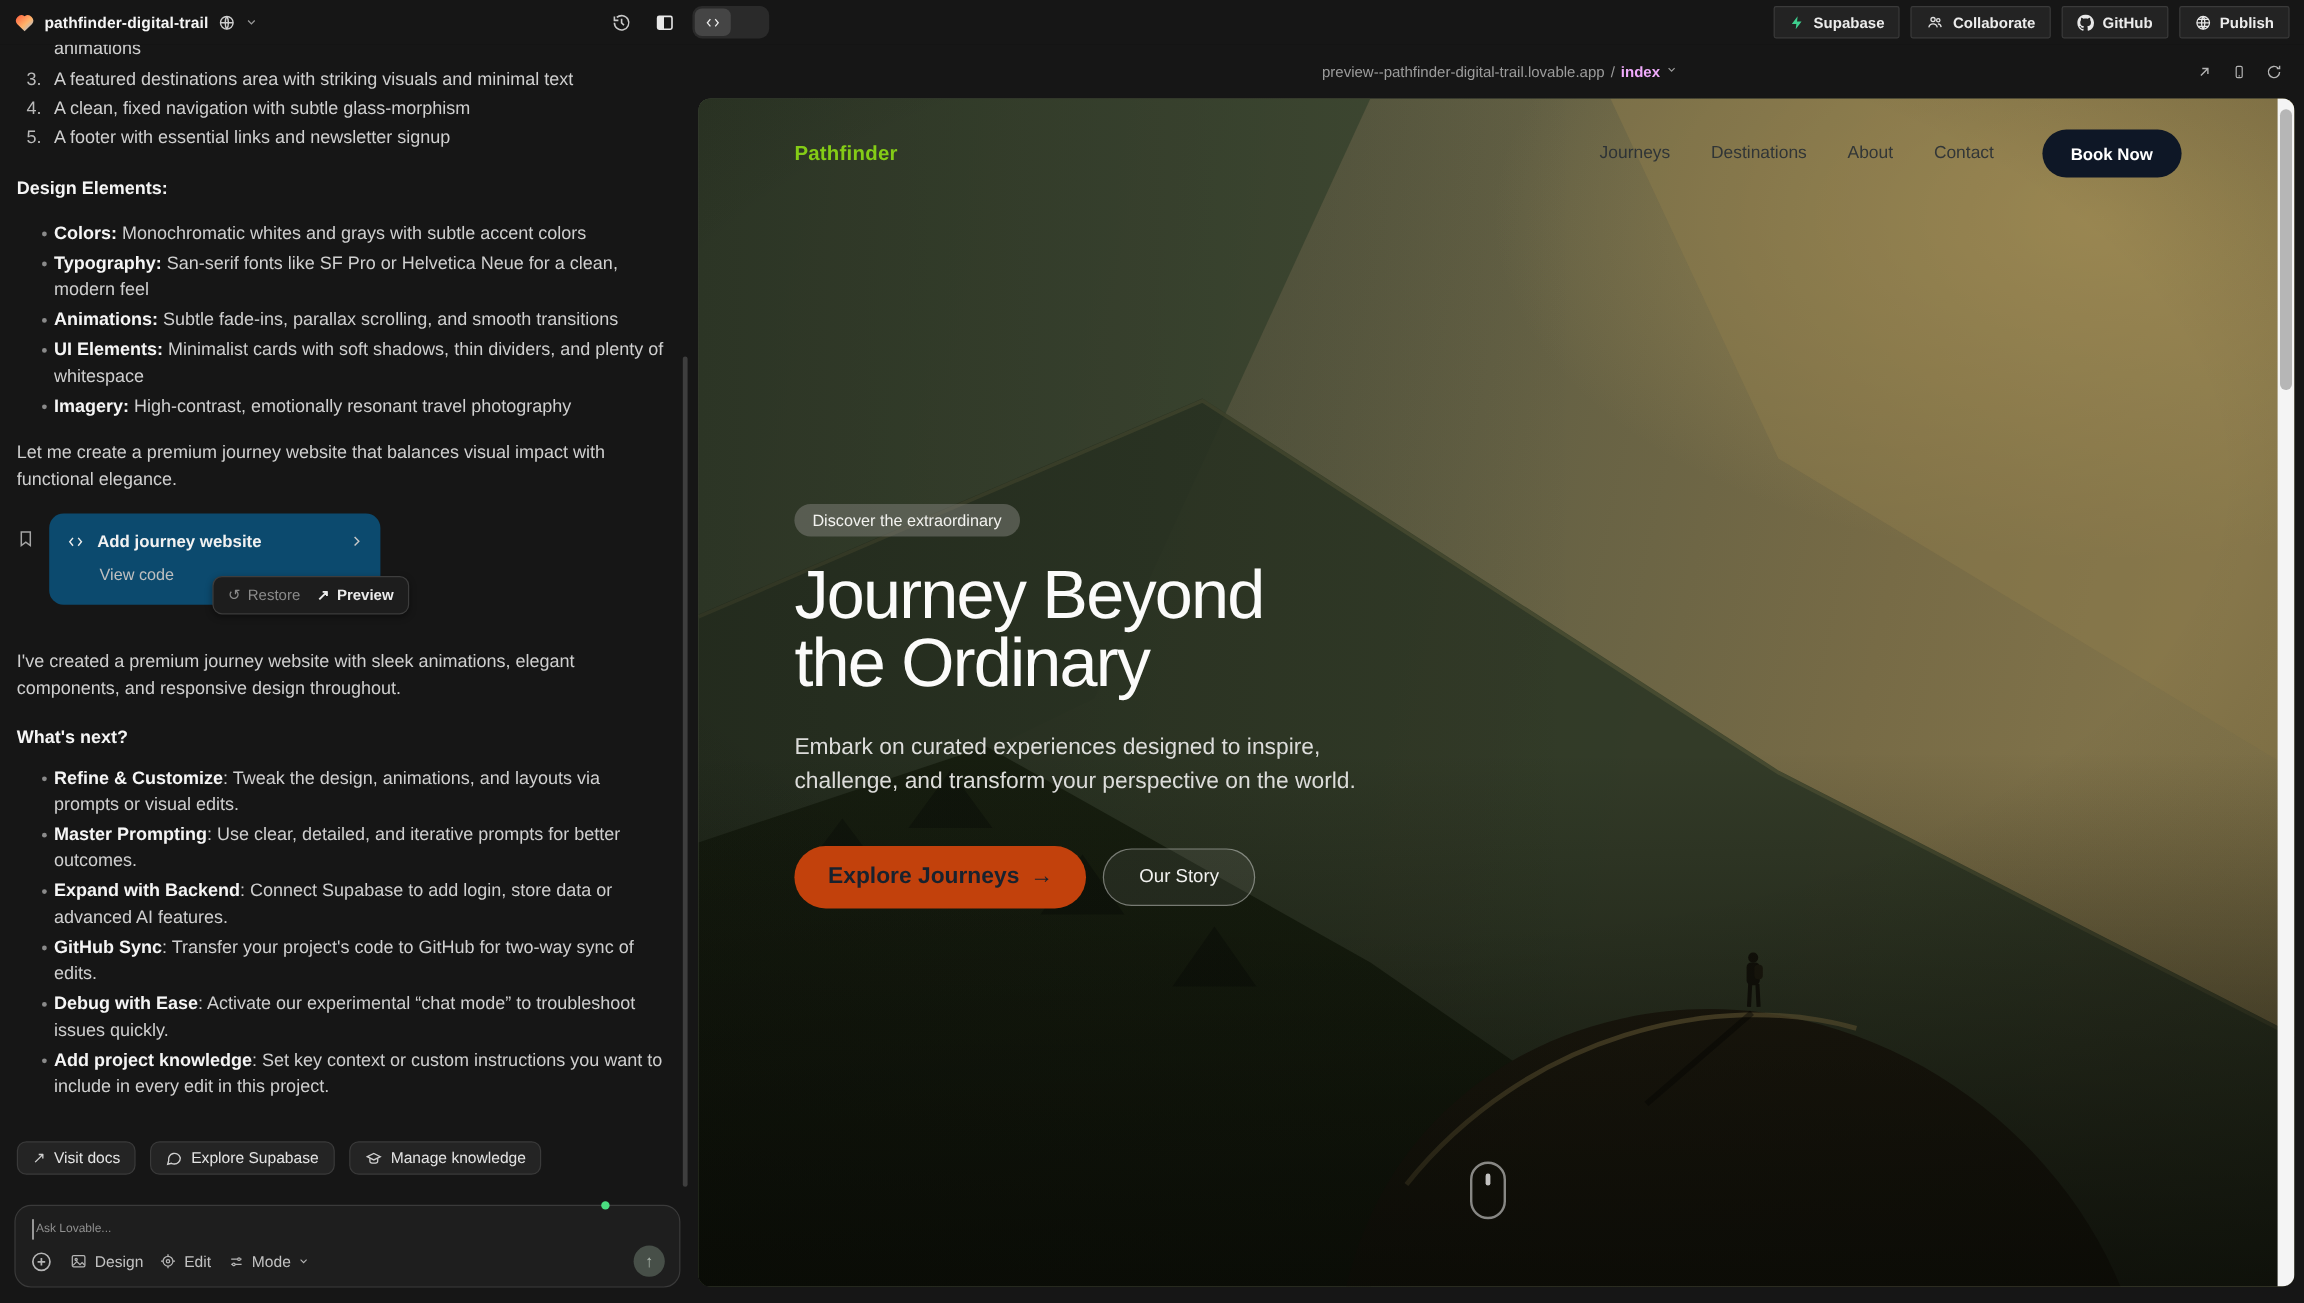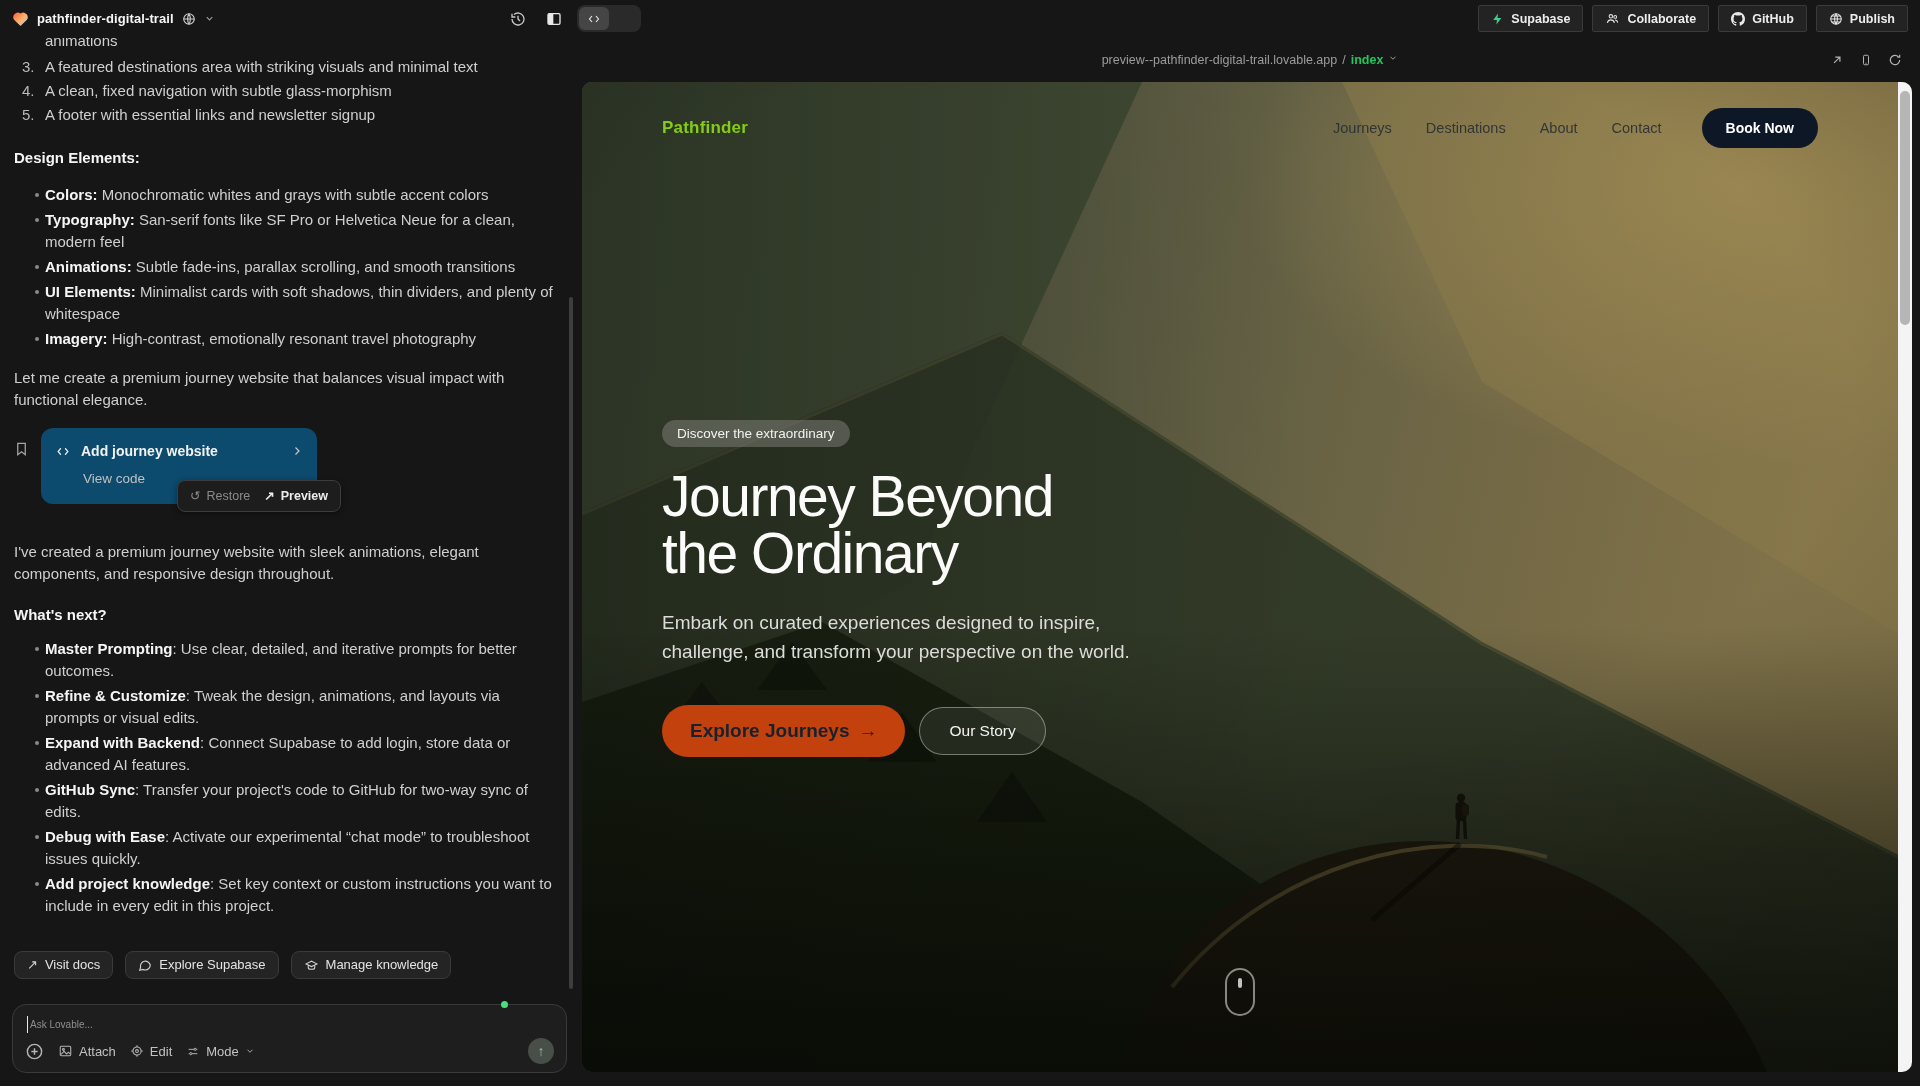--- a/index.html
+++ b/index.html
@@ -56,21 +56,21 @@
   .caret { width:1px; height:17px; background:#e8e8e8; margin-right:2px; }
   .comp-row { position:absolute; left:12px; right:12px; bottom:8px; display:flex; align-items:center; gap:14px; color:#c2c2c2; font-size:13px; }
   .comp-item { display:flex; align-items:center; gap:6px; }
   .send-btn { margin-left:auto; width:26px; height:26px; border-radius:50%; background:#474f48; display:flex; align-items:center; justify-content:center; color:#a9b3aa; font-size:14px; }
   .status-dot { position:absolute; top:-4px; right:58px; width:7px; height:7px; border-radius:50%; background:#4ade80; }
 
   
   .preview-panel { position:absolute; top:37px; left:580px; right:0; bottom:0; background:#161616; }
   .preview-header { height:45px; display:flex; align-items:center; justify-content:center; position:relative; color:#9c9c9c; font-size:12.5px; }
   .ph-url { display:flex; align-items:flex-start; gap:5px; }
-  .ph-page { color:#22c55e; font-weight:600; }
+  .ph-page { color:#f0abfc; font-weight:600; }
   .ph-icons { position:absolute; right:18px; top:0; height:45px; display:flex; align-items:center; gap:16px; color:#b3b3b3; }
 
   .site-frame { position:absolute; top:45px; left:2px; right:8px; bottom:14px; border-radius:10px; overflow:hidden; background:#3c4435; }
   .hero { position:absolute; inset:0;
     background:
       radial-gradient(820px 460px at 88% 10%, rgba(196,170,100,.55), transparent 62%),
       linear-gradient(102deg, #45503d 0%, #525640 22%, #636044 46%, #776b46 70%, #8a7b4e 100%);
   }
   .hero svg.art { position:absolute; inset:0; width:100%; height:100%; }
   .hero-shade { position:absolute; inset:0;
@@ -245,22 +245,22 @@
           <span>Preview</span>
         </span>
       </div>
     </div>
 
     <p class="chat-p" style="margin-top:25px">I've created a premium journey website with sleek animations, elegant components, and responsive design throughout.</p>
 
     <div class="chat-h b">What's next?</div>
 
     <ul class="chat-ul" style="margin-top:9px">
+      <li><span class="b">Refine &amp; Customize</span><span>: Tweak the design, animations, and layouts via prompts or visual edits.</span></li>
       <li><span class="b">Master Prompting</span><span>: Use clear, detailed, and iterative prompts for better outcomes.</span></li>
-      <li><span class="b">Refine &amp; Customize</span><span>: Tweak the design, animations, and layouts via prompts or visual edits.</span></li>
       <li><span class="b">Expand with Backend</span><span>: Connect Supabase to add login, store data or advanced AI features.</span></li>
       <li><span class="b">GitHub Sync</span><span>: Transfer your project's code to GitHub for two-way sync of edits.</span></li>
       <li><span class="b">Debug with Ease</span><span>: Activate our experimental “chat mode” to troubleshoot issues quickly.</span></li>
       <li><span class="b">Add project knowledge</span><span>: Set key context or custom instructions you want to include in every edit in this project.</span></li>
     </ul>
 
     <div class="chips">
       <span class="chip">
         <span style="color:#cfcfcf">↗</span>
         <span>Visit docs</span>
@@ -295,21 +295,21 @@
             <circle cx="12" cy="12" r="9"></circle>
             <path d="M12 8v8M8 12h8"></path>
           </svg>
       </span>
       <span class="comp-item">
         <svg width="15" height="14" viewBox="0 0 24 24" fill="none" stroke="#b5b5b5" stroke-width="1.8">
             <rect x="3" y="4" width="18" height="16" rx="2"></rect>
             <circle cx="8.5" cy="9.5" r="1.6"></circle>
             <path d="m4 18 5.5-5.5L14 17l3-3 3.5 3.5"></path>
           </svg>
-        <span>Attach</span>
+        <span>Design</span>
       </span>
       <span class="comp-item">
         <svg width="14" height="14" viewBox="0 0 24 24" fill="none" stroke="#b5b5b5" stroke-width="1.8">
             <circle cx="12" cy="12" r="7"></circle>
             <circle cx="12" cy="12" r="2.4"></circle>
             <path d="M12 2v3M12 19v3M2 12h3M19 12h3"></path>
           </svg>
         <span>Edit</span>
       </span>
       <span class="comp-item">

